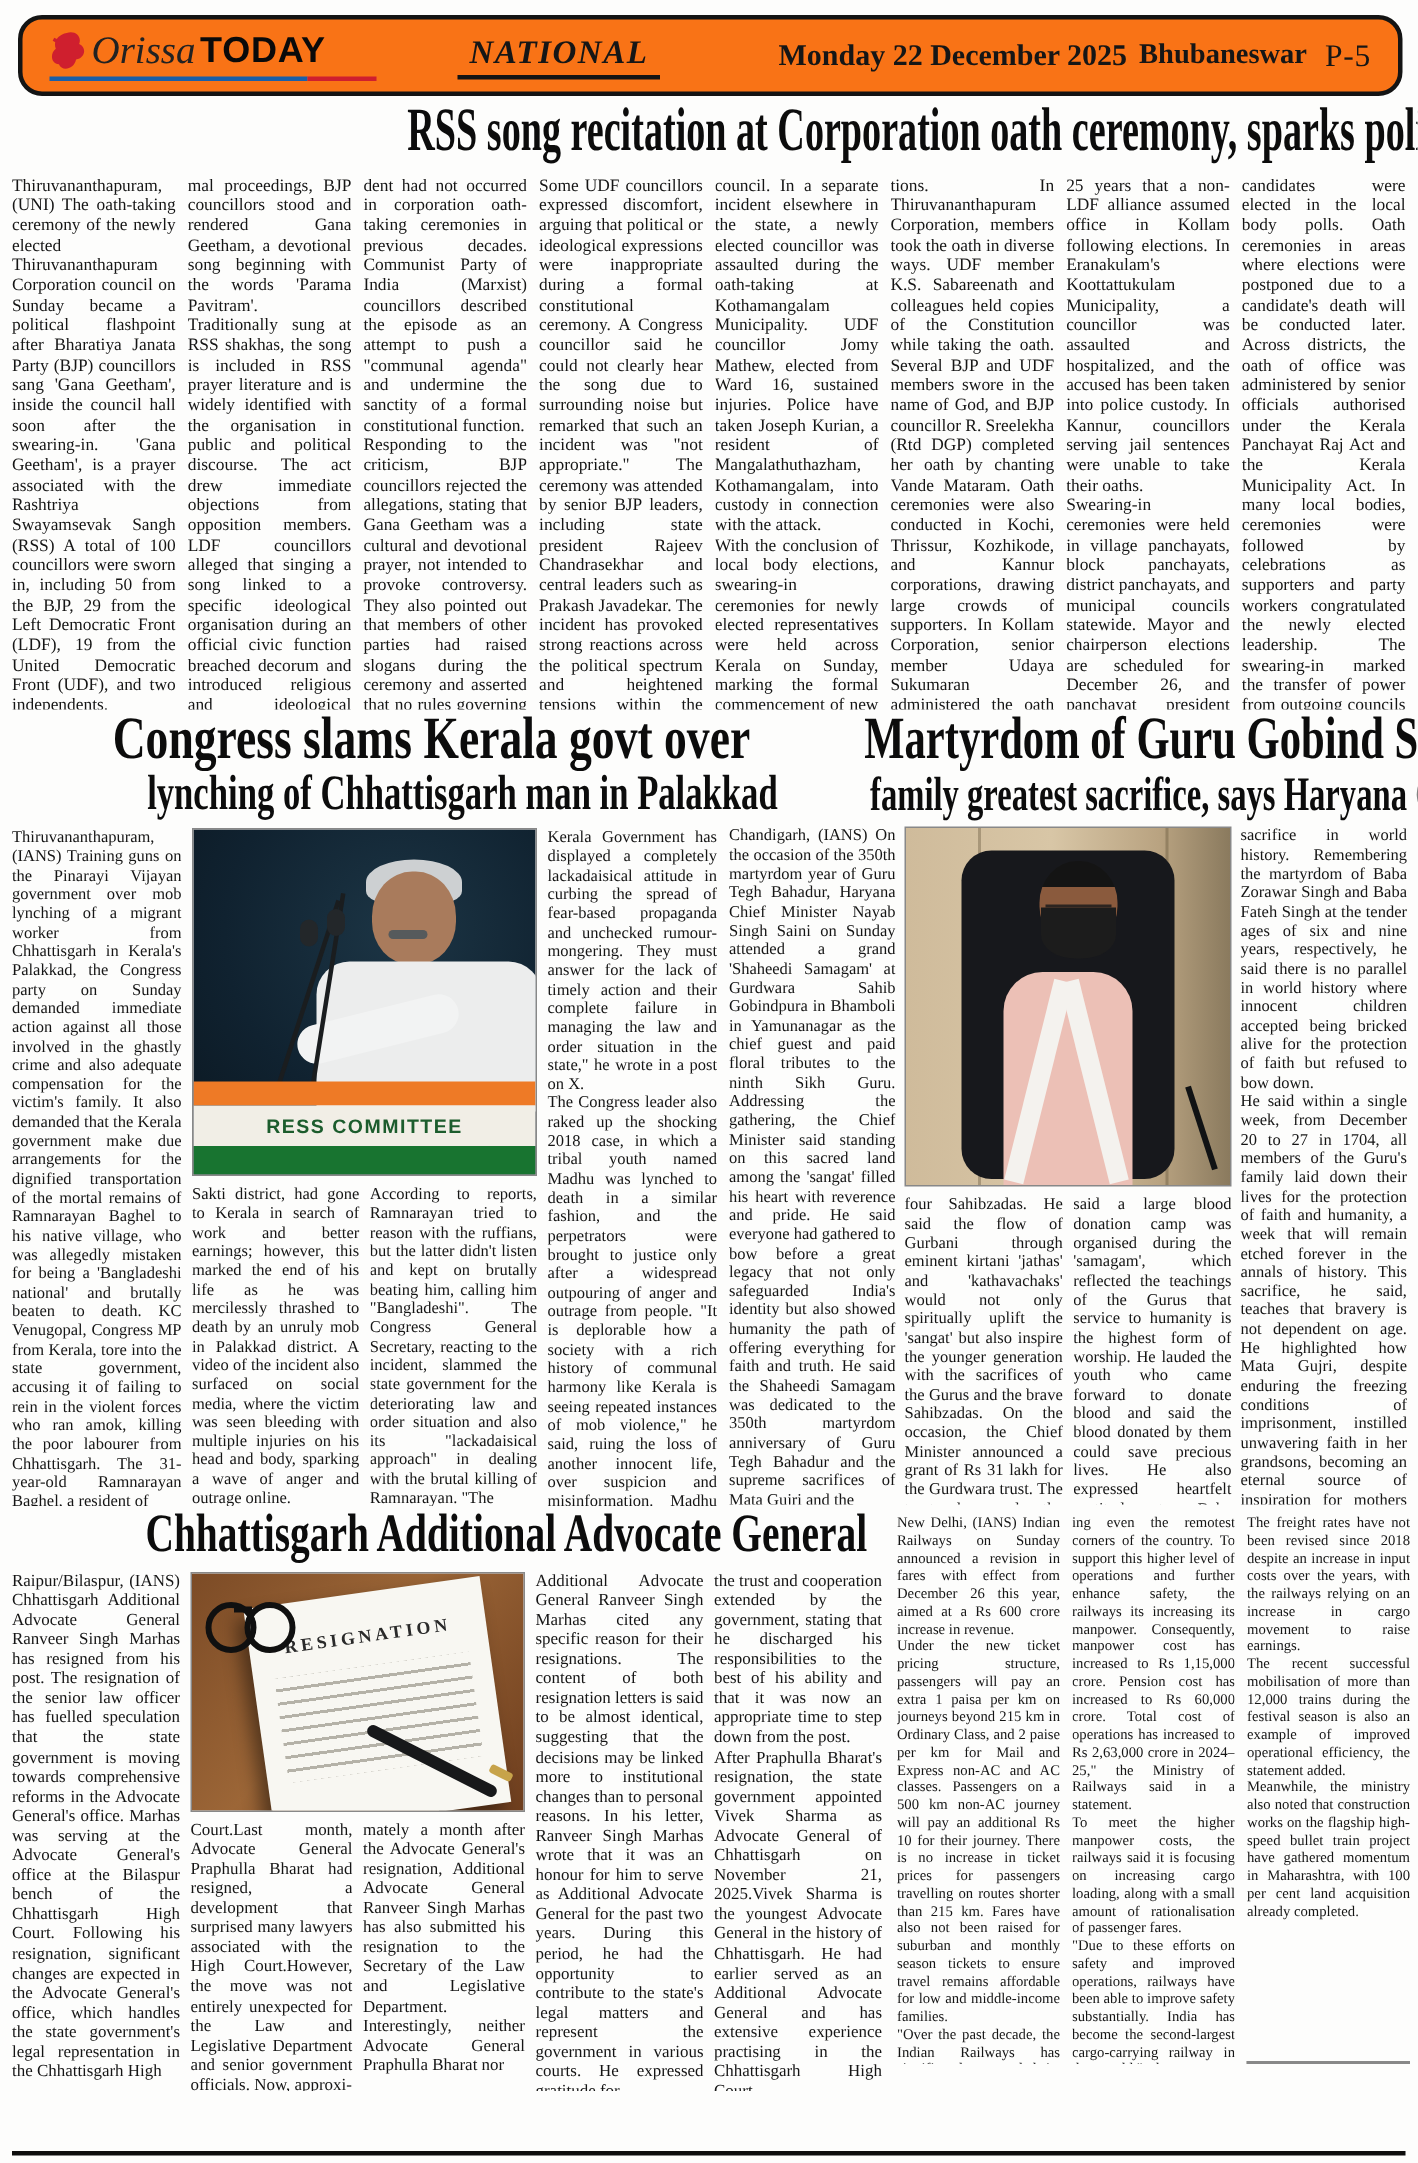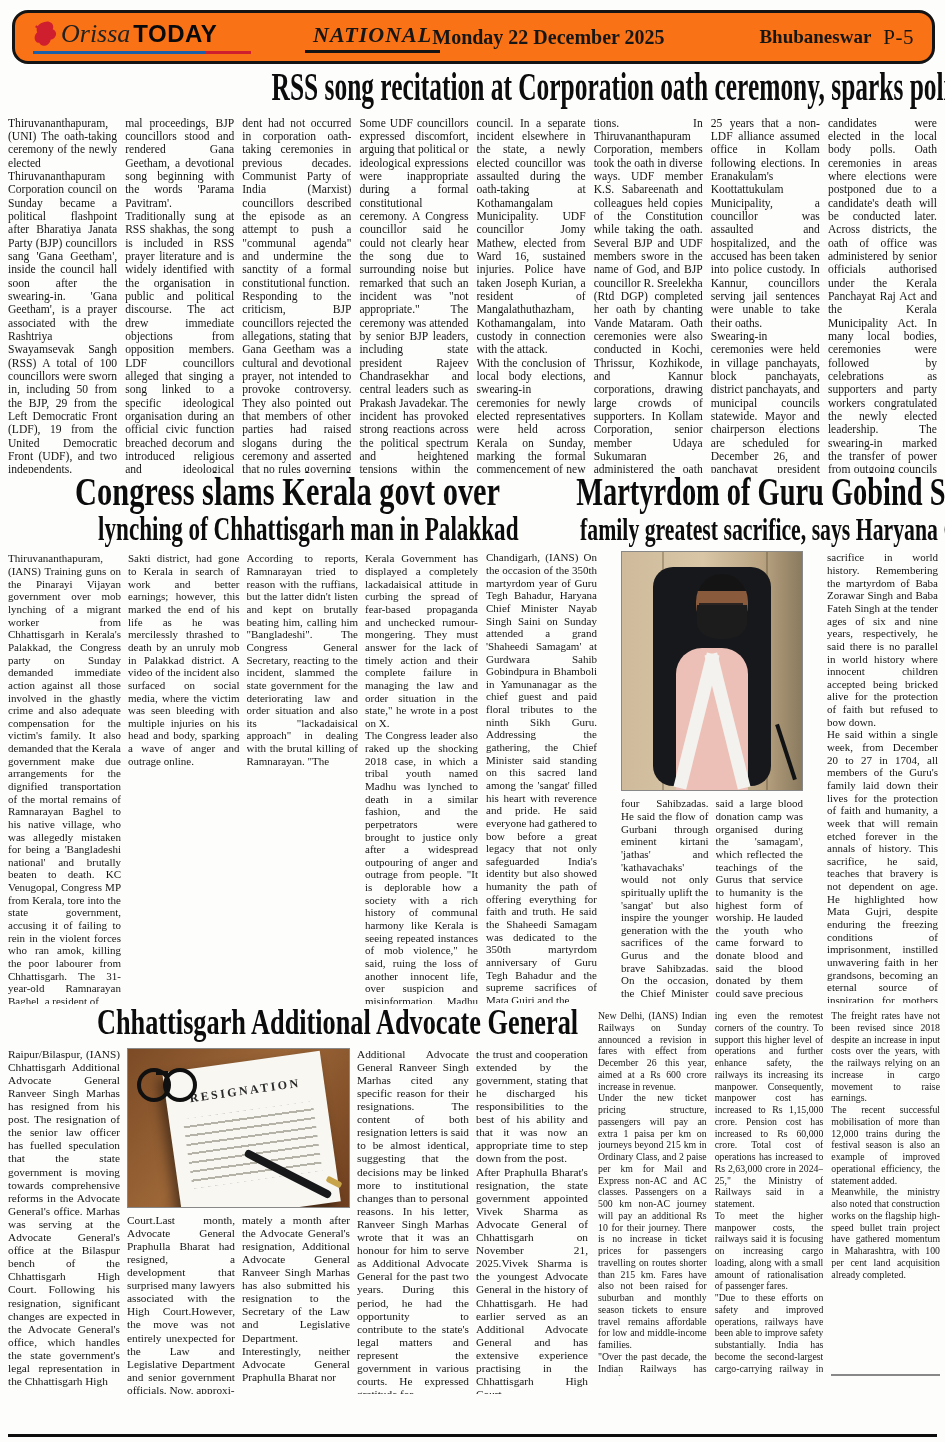--- a/index.html
+++ b/index.html
@@ -15,21 +15,21 @@
   .brand-row{display:flex;align-items:center;gap:3px}
   .map-icon{width:25px;height:27px;flex:none}
   .brand-italic{font-style:italic;font-size:26px;color:#222;line-height:1}
   .brand-bold{font-family:"Liberation Sans","DejaVu Sans",sans-serif;font-weight:800;
     font-size:24px;letter-spacing:.5px;line-height:1;color:#0a0a0a}
   .brand-rule{display:flex;height:3px;margin-top:3px}
   .rule-blue{flex:1;background:#1b5fa8}
   .rule-red{width:46px;background:#cf1f2e}
   .section-name{font-style:italic;font-weight:700;font-size:22px;letter-spacing:1px;
     border-bottom:3px solid #141414;margin-left:54px;padding:0 8px 2px;flex:none}
-  .date{flex:1;text-align:left;font-weight:700;font-size:20px;transform:translateX(-8px)}
+  .date{flex:1;text-align:right;font-weight:700;font-size:20px;transform:translateX(-8px)}
   .city-page{display:flex;align-items:center;gap:12px;flex:none}
   .city{font-weight:700;font-size:19px}
   .pageno{font-size:21px;letter-spacing:.5px}
 
   
   .hl{font-weight:700;white-space:nowrap;text-align:center;line-height:1.02;margin:0;color:#0c0c0c}
   .hl .sq{display:inline-block;transform-origin:center}
   .col{white-space:pre-line;text-align:justify;overflow:hidden;color:#151515}
 
   
@@ -48,21 +48,21 @@
   .a2 .mid{flex:1;display:flex;flex-direction:column;gap:6px;min-width:0}
   .a2 .photo{height:230px;flex:none}
   .a2 .midcols{display:flex;gap:7px;flex:1;min-height:0}
   .a2 .midcols .col{flex:1}
   .a2 .col,.a3 .col{font-size:11px;line-height:1.15}
 
   
   .a3{position:absolute;top:472px;left:486px;width:452px}
   .a3 .hl1{font-size:40px}.a3 .hl1 .sq{transform:scaleX(.71)}
   .a3 .hl2{font-size:32px}.a3 .hl2 .sq{transform:scaleX(.68)}
-  .a3 .body{display:flex;gap:24px;height:452px;margin-top:6px}
+  .a3 .body{display:flex;gap:6px;height:452px;margin-top:6px}
   .a3 .side{width:111px;flex:none}
   .a3 .mid{flex:1;display:flex;flex-direction:column;gap:6px;min-width:0}
   .a3 .photo{height:238px;flex:none}
   .a3 .midcols{display:flex;gap:7px;flex:1;min-height:0}
   .a3 .midcols .col{flex:1}
 
   
   .a4{position:absolute;top:1004px;left:8px;width:580px}
   .a4 .hl1{font-size:36px}.a4 .hl1 .sq{transform:scaleX(.73)}
   .a4 .hl2{font-size:40px}.a4 .hl2 .sq{transform:scaleX(.95)}
@@ -201,20 +201,38 @@
       <div class="col">candidates were elected in the local body polls. Oath ceremonies in areas where elections were postponed due to a candidate's death will be conducted later. Across districts, the oath of office was administered by senior officials authorised under the Kerala Panchayat Raj Act and the Kerala Municipality Act. In many local bodies, ceremonies were followed by celebrations as supporters and party workers congratulated the newly elected leadership. The swearing-in marked the transfer of power from outgoing councils and the start of a fresh five-year term for local self-government institutions across Kerala.</div>
     </div>
   </section>
 
   <section class="a2">
     <h2 class="hl hl1"><span class="sq">Congress slams Kerala govt over</span></h2>
     <h2 class="hl hl2"><span class="sq">lynching of Chhattisgarh man in Palakkad</span></h2>
     <div class="body">
       <div class="col side">Thiruvananthapuram, (IANS) Training guns on the Pinarayi Vijayan government over mob lynching of a migrant worker from Chhattisgarh in Kerala's Palakkad, the Congress party on Sunday demanded immediate action against all those involved in the ghastly crime and also adequate compensation for the victim's family. It also demanded that the Kerala government make due arrangements for the dignified transportation of the mortal remains of Ramnarayan Baghel to his native village, who was allegedly mistaken for being a 'Bangladeshi national' and brutally beaten to death. KC Venugopal, Congress MP from Kerala, tore into the state government, accusing it of failing to rein in the violent forces who ran amok, killing the poor labourer from Chhattisgarh. The 31-year-old Ramnarayan Baghel, a resident of</div>
       <div class="mid">
+        <div class="photo pA">
+          <div class="hair"></div>
+          <div class="head"></div>
+          <div class="stache"></div>
+          <div class="shirt"></div>
+          <div class="arm"></div>
+          <div class="mic1"></div>
+          <div class="mic2"></div>
+          <div class="michead1"></div>
+          <div class="michead2"></div>
+          <div class="podium">
+            <div class="pod-orange"></div>
+            <div class="pod-white">
+              <span class="pod-text">RESS COMMITTEE</span>
+            </div>
+            <div class="pod-green"></div>
+          </div>
+        </div>
         <div class="midcols">
           <div class="col">Sakti district, had gone to Kerala in search of work and better earnings; however, this marked the end of his life as he was mercilessly thrashed to death by an unruly mob in Palakkad district.  A video of the incident also surfaced on social media, where the victim was seen bleeding with multiple injuries on his head and body, sparking a wave of anger and outrage online.</div>
           <div class="col">According to reports, Ramnarayan tried to reason with the ruffians, but the latter didn't listen and kept on brutally beating him, calling him "Bangladeshi". The Congress General Secretary, reacting to the incident, slammed the state government for the deteriorating law and order situation and also its "lackadaisical approach" in dealing with the brutal killing of Ramnarayan. "The</div>
         </div>
       </div>
       <div class="col side">Kerala Government has displayed a completely lackadaisical attitude in curbing the spread of fear-based propaganda and unchecked rumour-mongering. They must answer for the lack of timely action and their complete failure in managing the law and order situation in the state," he wrote in a post on X.
 The Congress leader also raked up the shocking 2018 case, in which a tribal youth named Madhu was lynched to death in a similar fashion, and the perpetrators were brought to justice only after a widespread outpouring of anger and outrage from people. "It is deplorable how a society with a rich history of communal harmony like Kerala is seeing repeated instances of mob violence," he said, ruing the loss of another innocent life, over suspicion and misinformation.  Madhu was badly beaten by the mob, who mistook him as thief. Hours later, he had succumbed to injuries.</div>
     </div>
   </section>
 

